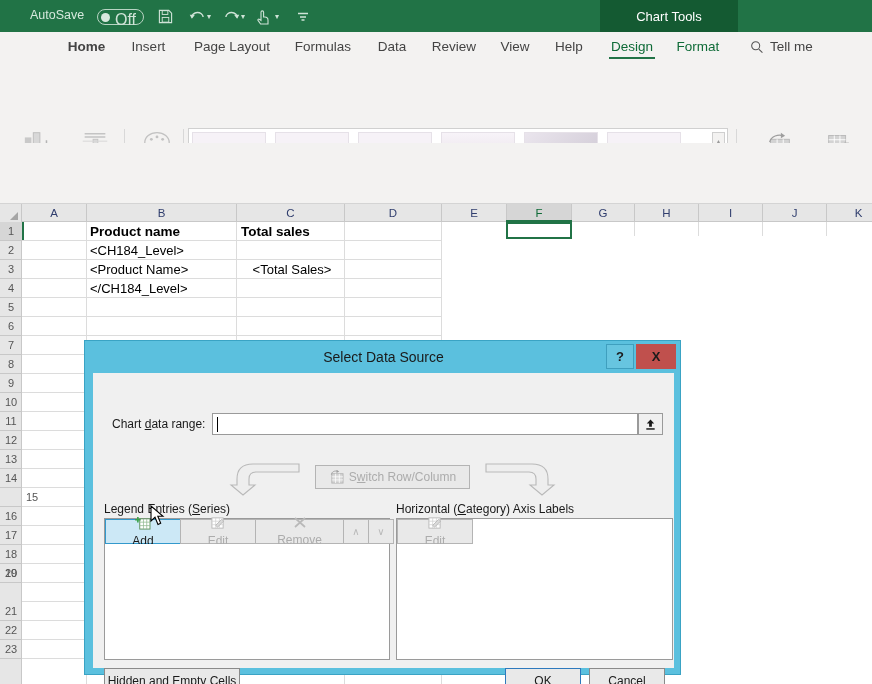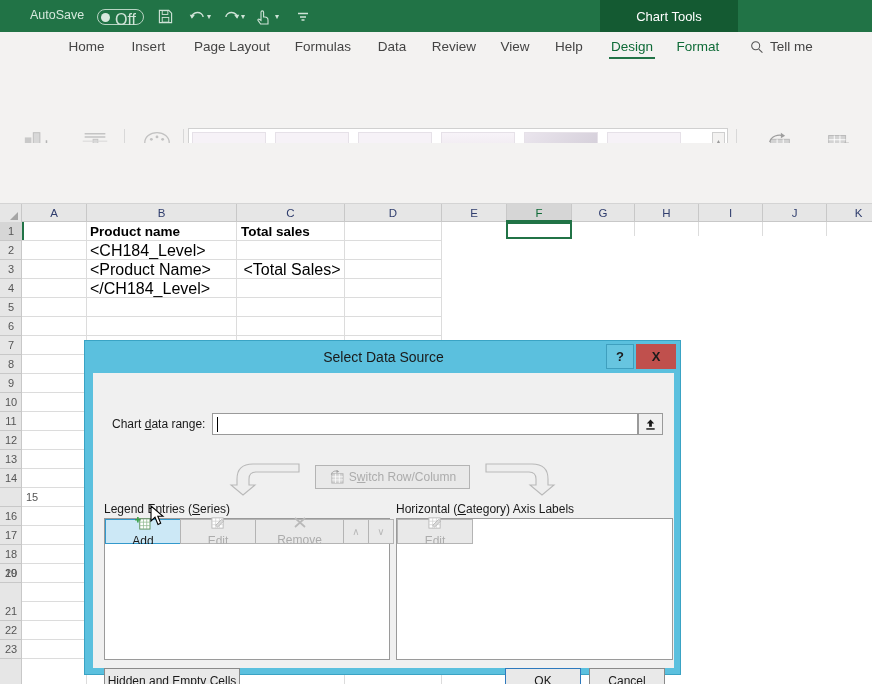--- a/index.html
+++ b/index.html
@@ -167,21 +167,21 @@
     display: flex; align-items: center; justify-content: center;
   }
   .rowhdr.sel { background: #d6d6d6; }
   .rowhdr.sel .sline2 {
     position: absolute; right: -2px; top: 0; bottom: 0; width: 2px; background: #217346;
   }
   .cellgrid { position: absolute; left: 22px; top: 18px; width: 850px; height: 462px; }
   .vline { position: absolute; top: 0; width: 1px; background: #dcdcdc; }
   .hline { position: absolute; left: 0; height: 1px; background: #dcdcdc; }
   .cell {
-    position: absolute; height: 19px; font-size: 16px; color: #000;
+    position: absolute; height: 19px; font-size: 13px; color: #000;
     display: flex; align-items: center; padding: 0 3px; white-space: nowrap;
   }
   .cell.bold { font-weight: bold; font-size: 13.5px; }
   .cell.ctr { justify-content: center; }
   .selcell {
     position: absolute; border: 2px solid #217346;
   }
   .chart-obj {
     position: absolute; background: #ffffff; border: none;
   }
@@ -305,21 +305,21 @@
     <div class="qat-caret" style="left:275px;">▾</div>
 
     <div class="qat-icon" style="left:293px;">
       <svg width="14" height="12" viewBox="0 0 14 12">
           <path d="M2 2.5h10M4 6h6M5.5 9h3" stroke="#cfe3d7" stroke-width="1.3" fill="none"></path>
         </svg>
     </div>
   </div>
 
   <div class="tabstrip">
-    <div class="tab" style="left:64px;width:45px;">Home</div>
+    <div class="tab" style="left:64px;width:45px;font-weight:bold;">Home</div>
     <div class="tab" style="left:126px;width:45px;">Insert</div>
     <div class="tab" style="left:188px;width:88px;">Page Layout</div>
     <div class="tab" style="left:292px;width:62px;">Formulas</div>
     <div class="tab" style="left:373px;width:38px;">Data</div>
     <div class="tab" style="left:428px;width:52px;">Review</div>
     <div class="tab" style="left:496px;width:38px;">View</div>
     <div class="tab" style="left:550px;width:38px;">Help</div>
     <div class="tab active" style="left:605px;width:54px;">
       <span>Design</span>
       <span class="underline"></span>

